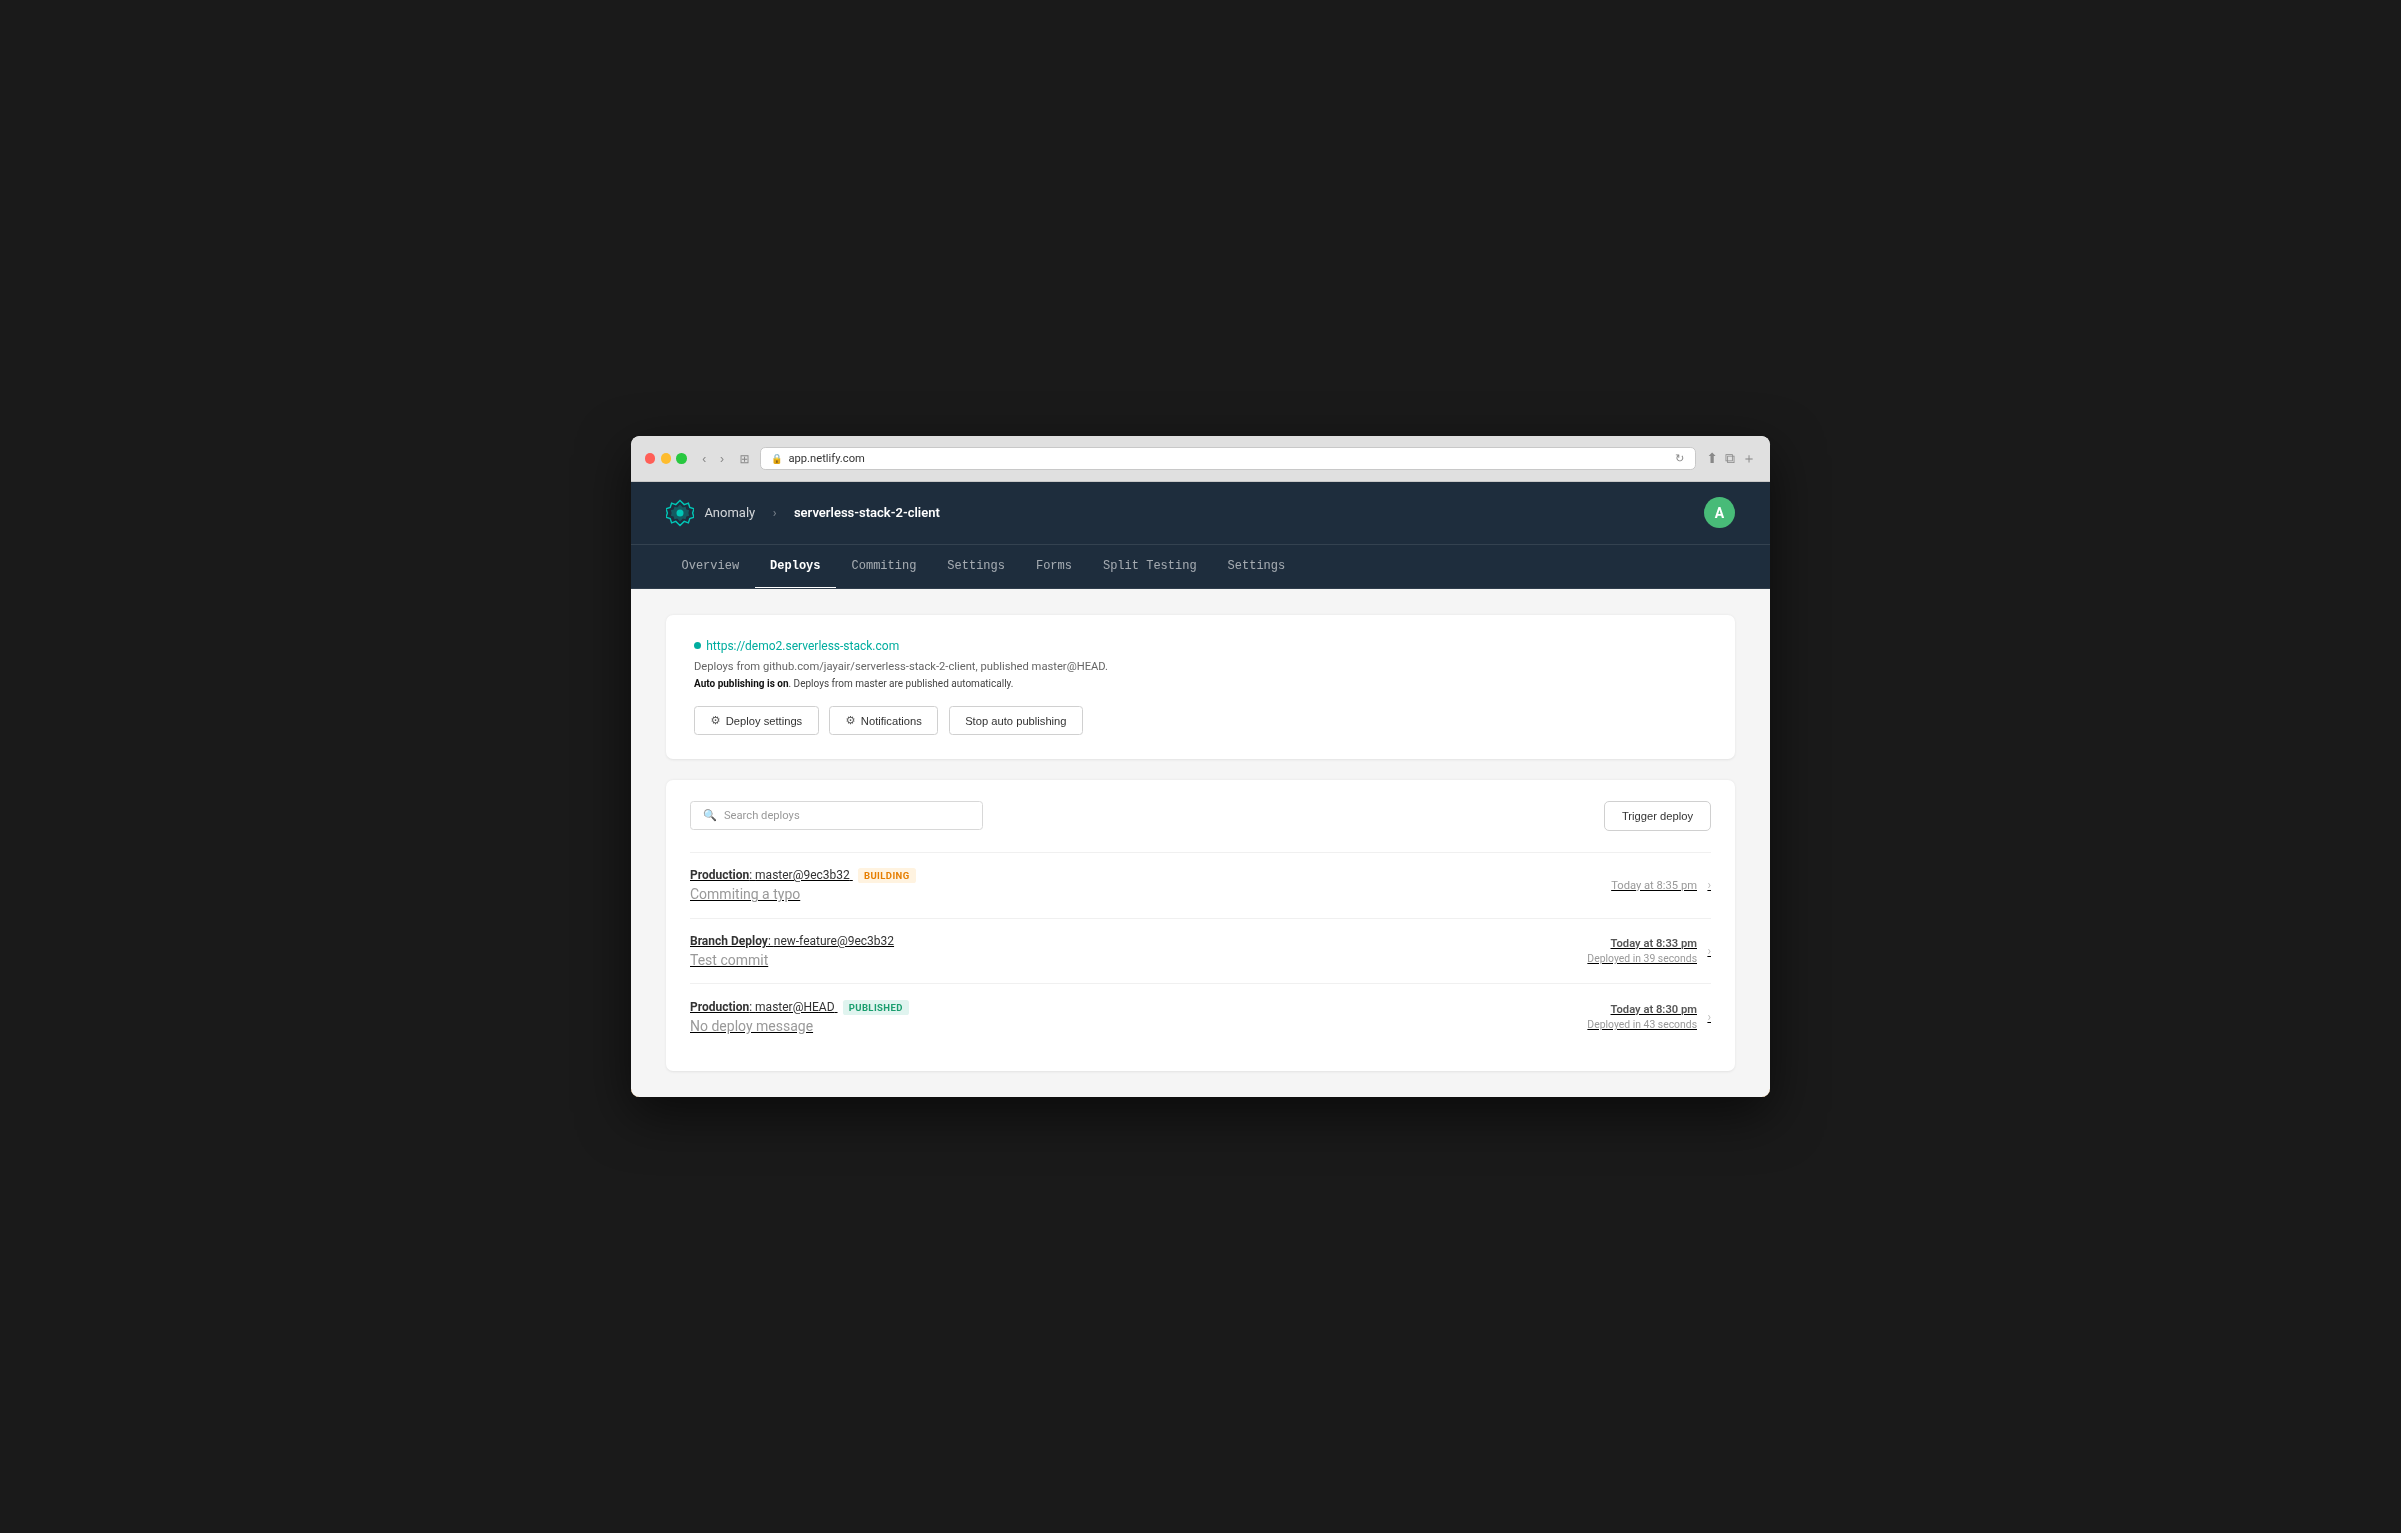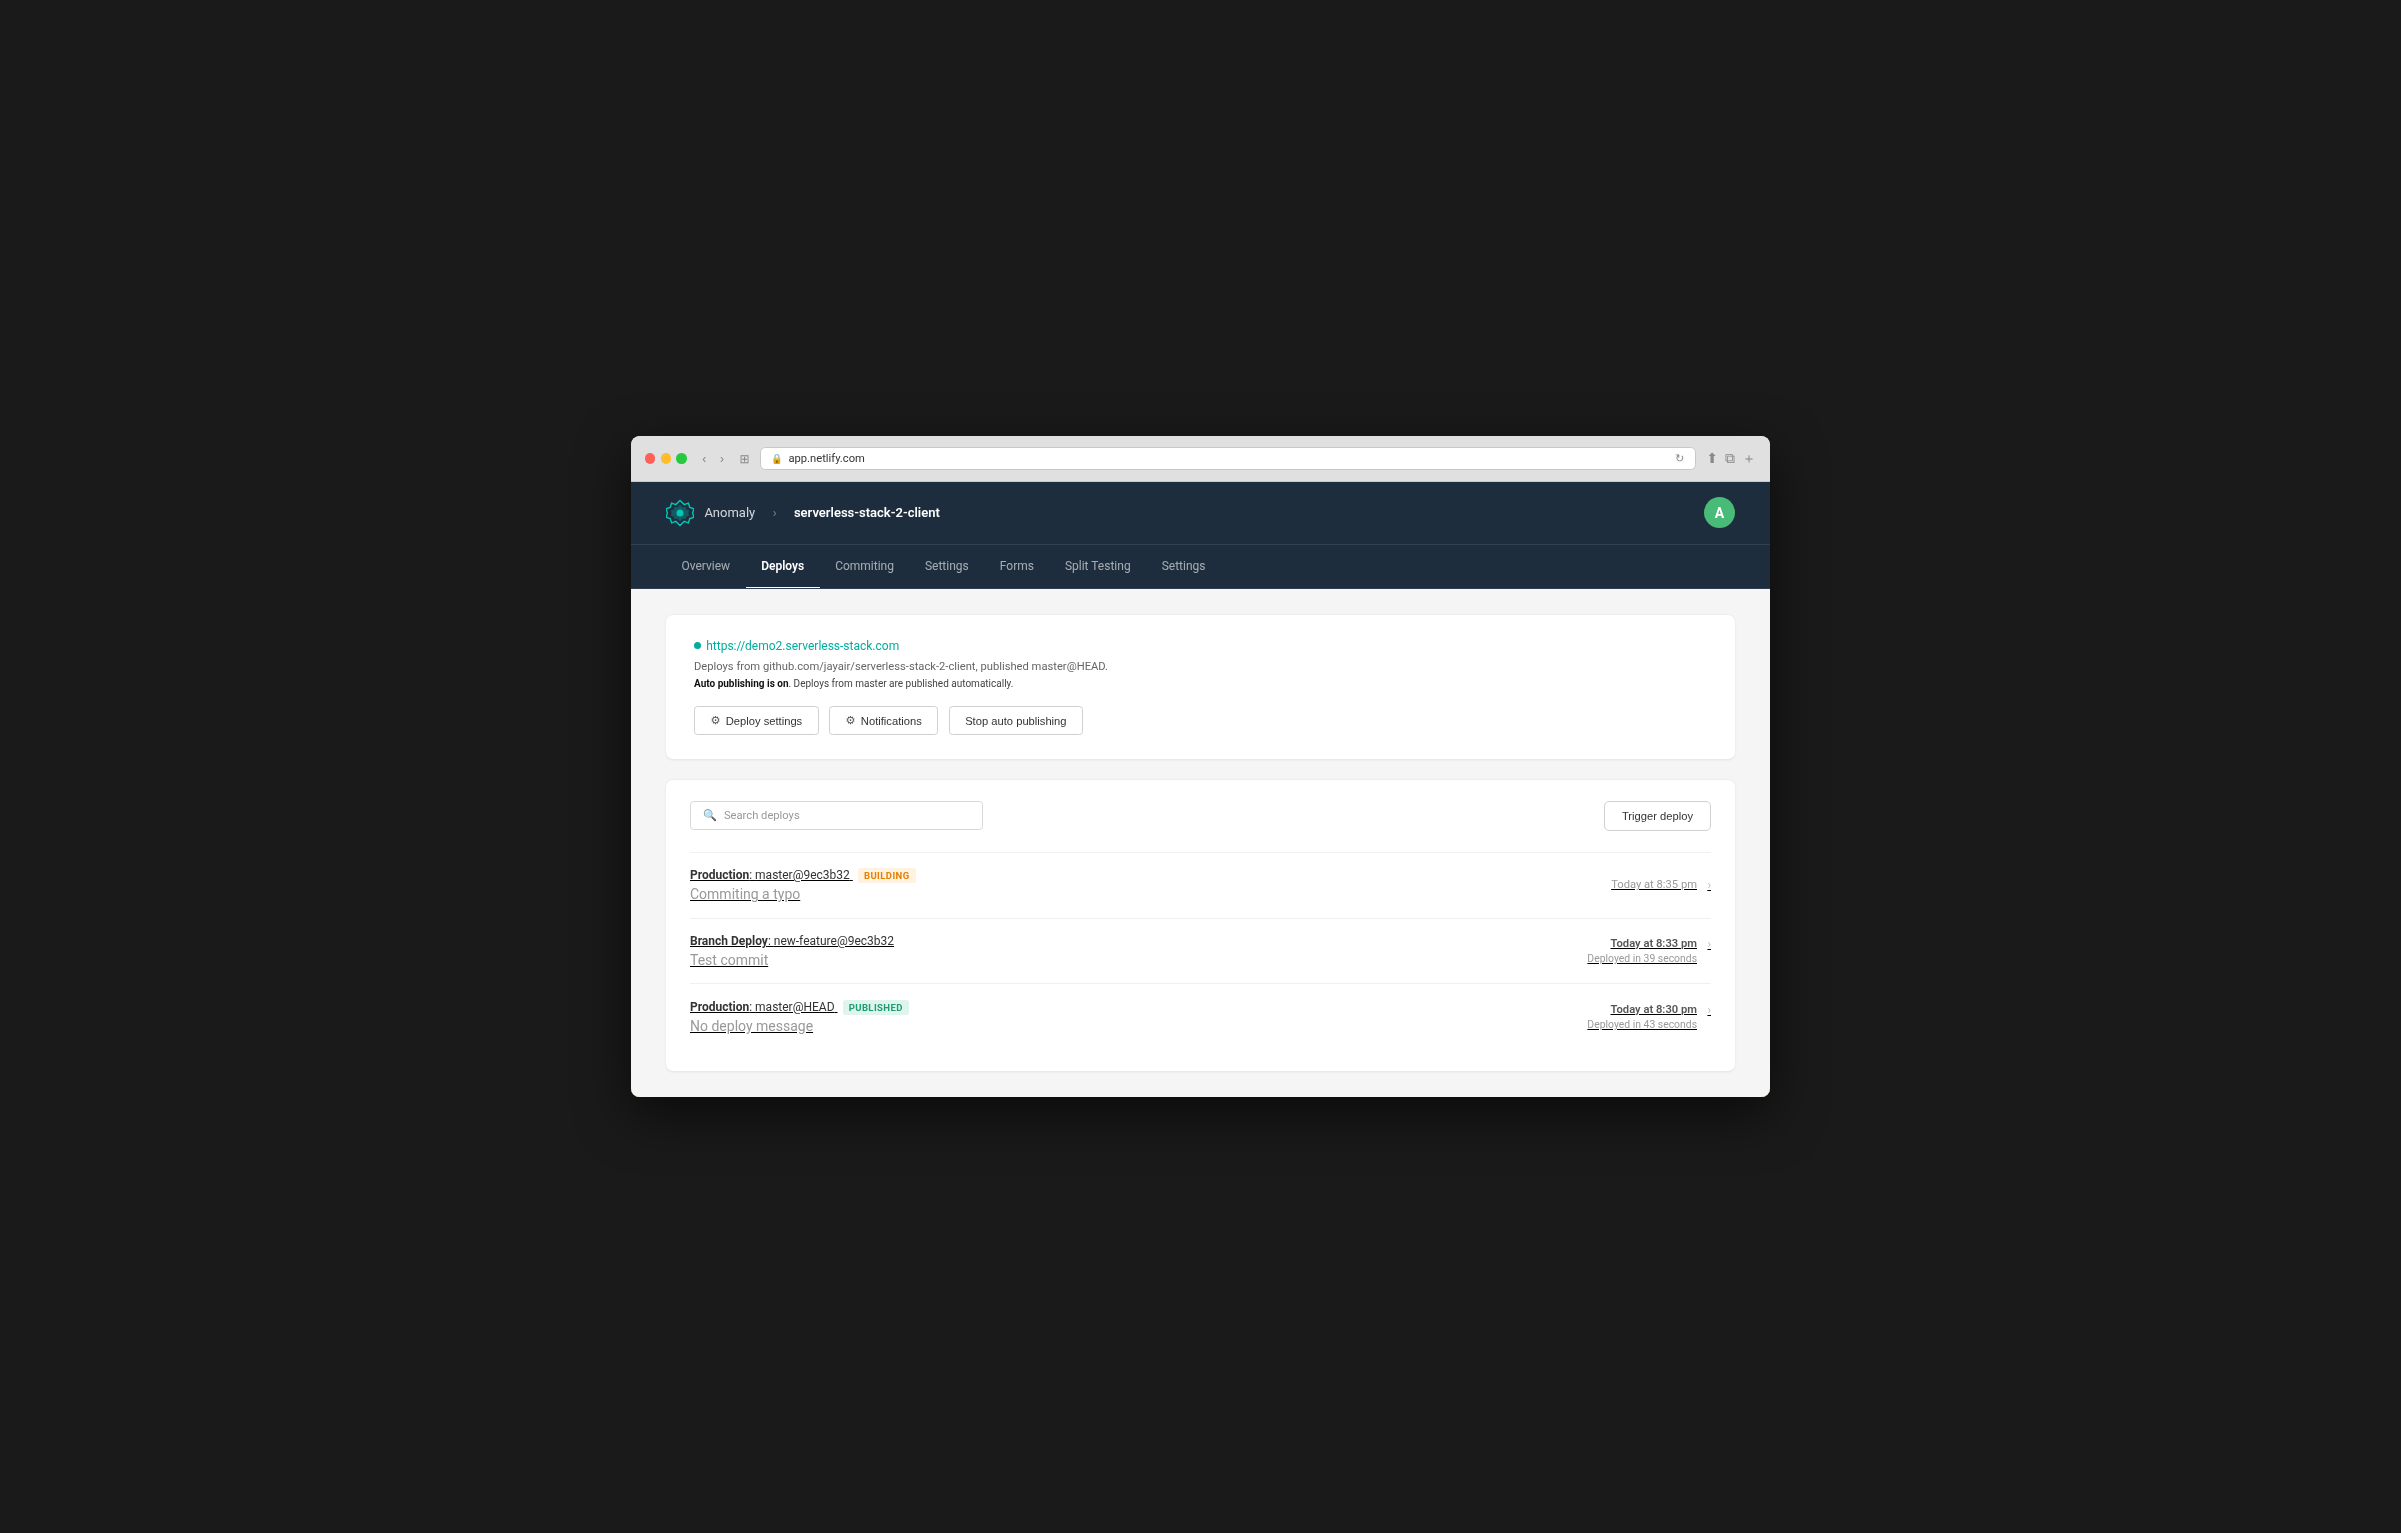--- a/index.html
+++ b/index.html
@@ -156,20 +156,21 @@
       border-bottom: 0.9px solid rgba(255,255,255,0.08);
     }
 
     .nav-item {
       color: rgba(255,255,255,0.6);
       padding: 14px 15.5px;
       font-size: 12px;
       cursor: pointer;
       text-decoration: none;
       border-bottom: 1.7px solid transparent;
+      font-family: Liberation Mono, monospace;
     }
 
     .nav-item.active {
       color: white;
       font-weight: 600;
       border-bottom: 1.7px solid white;
     }
 
     
     .main-content {
@@ -323,21 +324,21 @@
     .badge-building { color: #e67e00; background: #fff3e0; }
     .badge-published { color: #1a9e6e; background: #e0f4ef; }
 
     .deploy-message {
       font-size: 14px;
       color: #999;
     }
 
     .deploy-right {
       display: flex;
-      align-items: flex-start;
+      align-items: center;
       gap: 10.4px;
       text-align: right;
     }
 
     .deploy-time {
       font-size: 11.2px;
       color: #555;
       font-weight: 600;
     }
 

